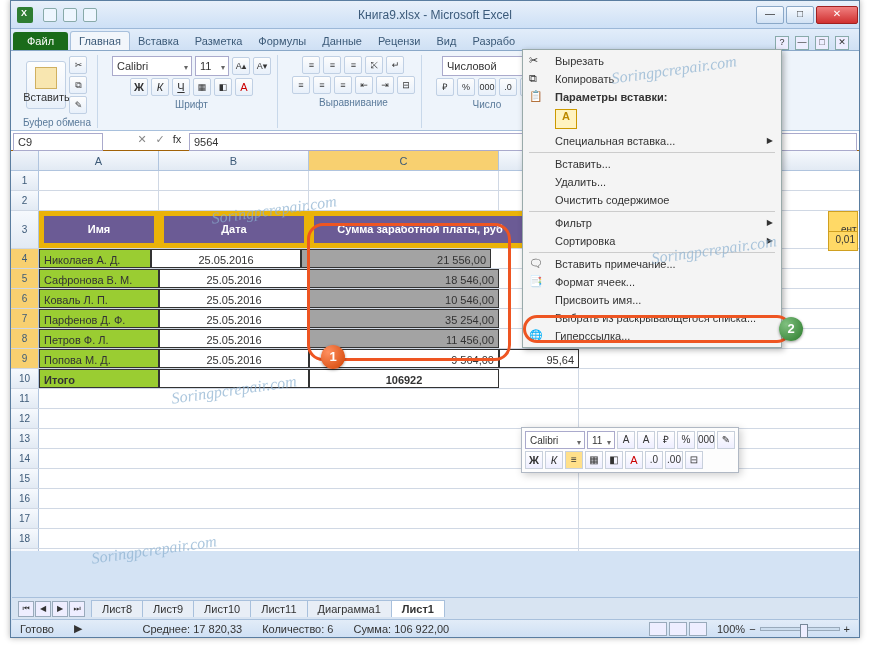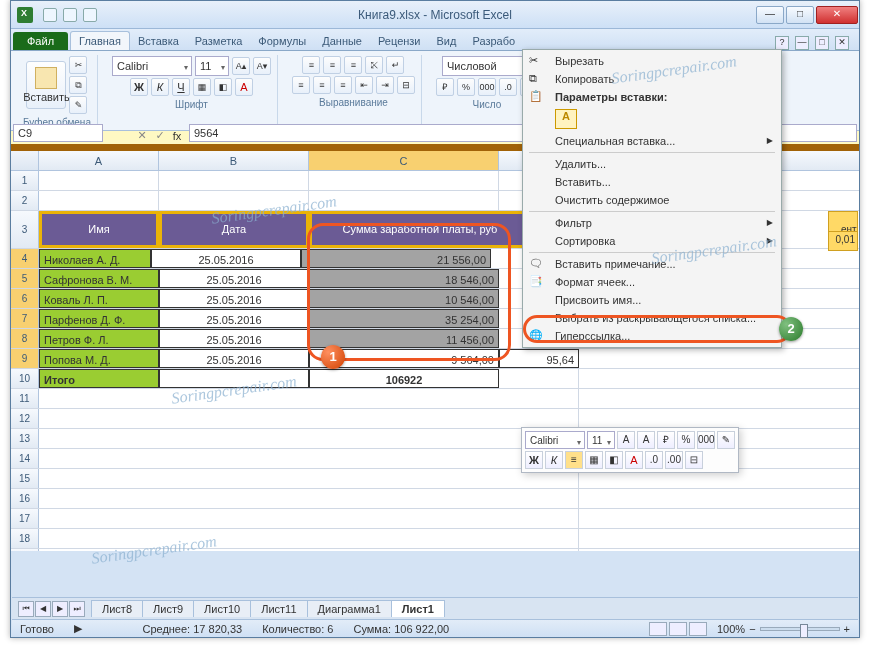--- a/index.html
+++ b/index.html
@@ -22,34 +22,34 @@
 .mdi span{width:14px;height:14px;border:1px solid #8aa;background:#eef;font-size:9px;text-align:center}
 .ribbon{background:#eef4fb;border-bottom:1px solid #a8c0dc;padding:4px 6px 2px;display:flex;gap:8px}
 .grp{display:flex;flex-direction:column;align-items:center;border-right:1px solid #c8d8ea;padding:0 6px}
 .grp .row{display:flex;gap:3px;align-items:center;margin:1px 0}
 .grp .lbl{font-size:10px;color:#5a7a9a;margin-top:2px}
 .bigbtn{width:40px;height:48px;background:linear-gradient(#fefefe,#e8f0fa);border:1px solid #c0d0e4;border-radius:3px;display:flex;flex-direction:column;align-items:center;justify-content:center;font-size:10px}
 .bigbtn .ic{width:22px;height:22px;background:#f8e6b0;border:1px solid #d0b060;margin-bottom:2px}
 .smbtn{width:18px;height:18px;background:linear-gradient(#fdfdfd,#e8f0fa);border:1px solid #c0d0e4;border-radius:2px;font-size:9px;text-align:center;line-height:16px}
 .combo{height:20px;background:#fff;border:1px solid #aac;padding:0 14px 0 4px;font-size:11px;line-height:18px;position:relative;color:#333}
 .combo:after{content:"▾";position:absolute;right:3px;top:2px;font-size:8px;color:#666}
-.namebox{height:20px;display:flex;align-items:flex-end;background:#fef9c3;border-bottom:7px solid #a16207;padding:2px}
+.namebox{height:20px;display:flex;align-items:flex-start;background:#ffffff;border-bottom:1px solid #a16207;padding:2px}
 .namebox input{height:18px;border:1px solid #aac;background:#fff;padding:0 4px;font-size:11px}
 .nb{width:90px;margin-right:30px}
 .fx{width:16px;text-align:center;margin-right:4px}
 .fbar{flex:1}
 .grid{background:#fff;position:relative;height:400px;overflow:hidden}
 .colhdrs{display:flex;height:20px;background:linear-gradient(#f6f9fd,#e2eaf4);border-bottom:1px solid #b0c4de}
 .corner{width:28px;border-right:1px solid #b0c4de;background:linear-gradient(#f0f4fa,#dce6f2)}
 .ch{border-right:1px solid #b0c4de;text-align:center;line-height:20px;color:#3c5a78;font-size:11px}
 .rows{}
 .gr{display:flex;height:20px;border-bottom:1px solid #d0d8e4}
 .rh{width:28px;background:linear-gradient(#f6f9fd,#e2eaf4);border-right:1px solid #b0c4de;text-align:center;line-height:20px;color:#3c5a78;font-size:10px}
 .cell{border-right:1px solid #d0d8e4;padding:0 4px;line-height:20px;font-size:11px;overflow:hidden;white-space:nowrap}
-.hdr{background:#6b5b95;color:#fff;text-align:right;font-weight:normal;border:3px solid #eab308;line-height:1.1;display:flex;align-items:center;justify-content:center}
+.hdr{background:#6b5b95;color:#fff;text-align:right;font-weight:bold;border:5px solid #eab308;line-height:1.1;display:flex;align-items:center;justify-content:center}
 .nm{background:#9acd32;border:1px solid #333}
 .dt{text-align:center;border:1px solid #333}
 .sel{background:#a3a3a3;border:1px solid #333;text-align:right}
 .tot{background:#9acd32;font-weight:bold;border:1px solid #333}
 .totn{text-align:center;font-weight:bold;border:1px solid #333}
 .selrh{background:#f8d070}
 .redrect{position:absolute;border:3px solid #e52;border-radius:16px;pointer-events:none}
 .badge{position:absolute;width:24px;height:24px;border-radius:50%;color:#fff;font-weight:bold;text-align:center;line-height:24px;font-size:13px;box-shadow:0 1px 3px rgba(0,0,0,.4)}
 .b1{background:radial-gradient(circle at 30% 30%,#ff9060,#d04000)}
 .b2{background:radial-gradient(circle at 30% 30%,#80c080,#2a7a2a)}
@@ -314,22 +314,22 @@
     <div class="badge b1" style="left:310px;top:194px">1</div>
   </div>
 
   <div class="ctxmenu" style="left:511px;top:48px">
     <div class="mi"><span class="mic">✂</span><span>Вырезать</span></div>
     <div class="mi"><span class="mic">⧉</span><span>Копировать</span></div>
     <div class="mi" style="font-weight:bold"><span class="mic">📋</span><span>Параметры вставки:</span></div>
     <div class="mi"><span style="display:inline-block;width:22px;height:20px;border:1px solid #c90;background:#fff3c0;text-align:center;font-weight:bold;color:#b80">A</span></div>
     <div class="mi"><span>Специальная вставка...</span><span class="arr">▶</span></div>
     <div class="mi sep"></div>
+    <div class="mi"><span>Вставить...</span></div>
     <div class="mi"><span>Удалить...</span></div>
-    <div class="mi"><span>Вставить...</span></div>
     <div class="mi"><span>Очистить содержимое</span></div>
     <div class="mi sep"></div>
     <div class="mi"><span>Фильтр</span><span class="arr">▶</span></div>
     <div class="mi"><span>Сортировка</span><span class="arr">▶</span></div>
     <div class="mi sep"></div>
     <div class="mi"><span class="mic">🗨</span><span>Вставить примечание...</span></div>
     <div class="mi"><span class="mic">📑</span><span>Формат ячеек...</span></div>
     <div class="mi"><span>Присвоить имя...</span></div>
     <div class="mi"><span>Выбрать из раскрывающегося списка...</span></div>
     <div class="mi"><span class="mic">🌐</span><span>Гиперссылка...</span></div>

